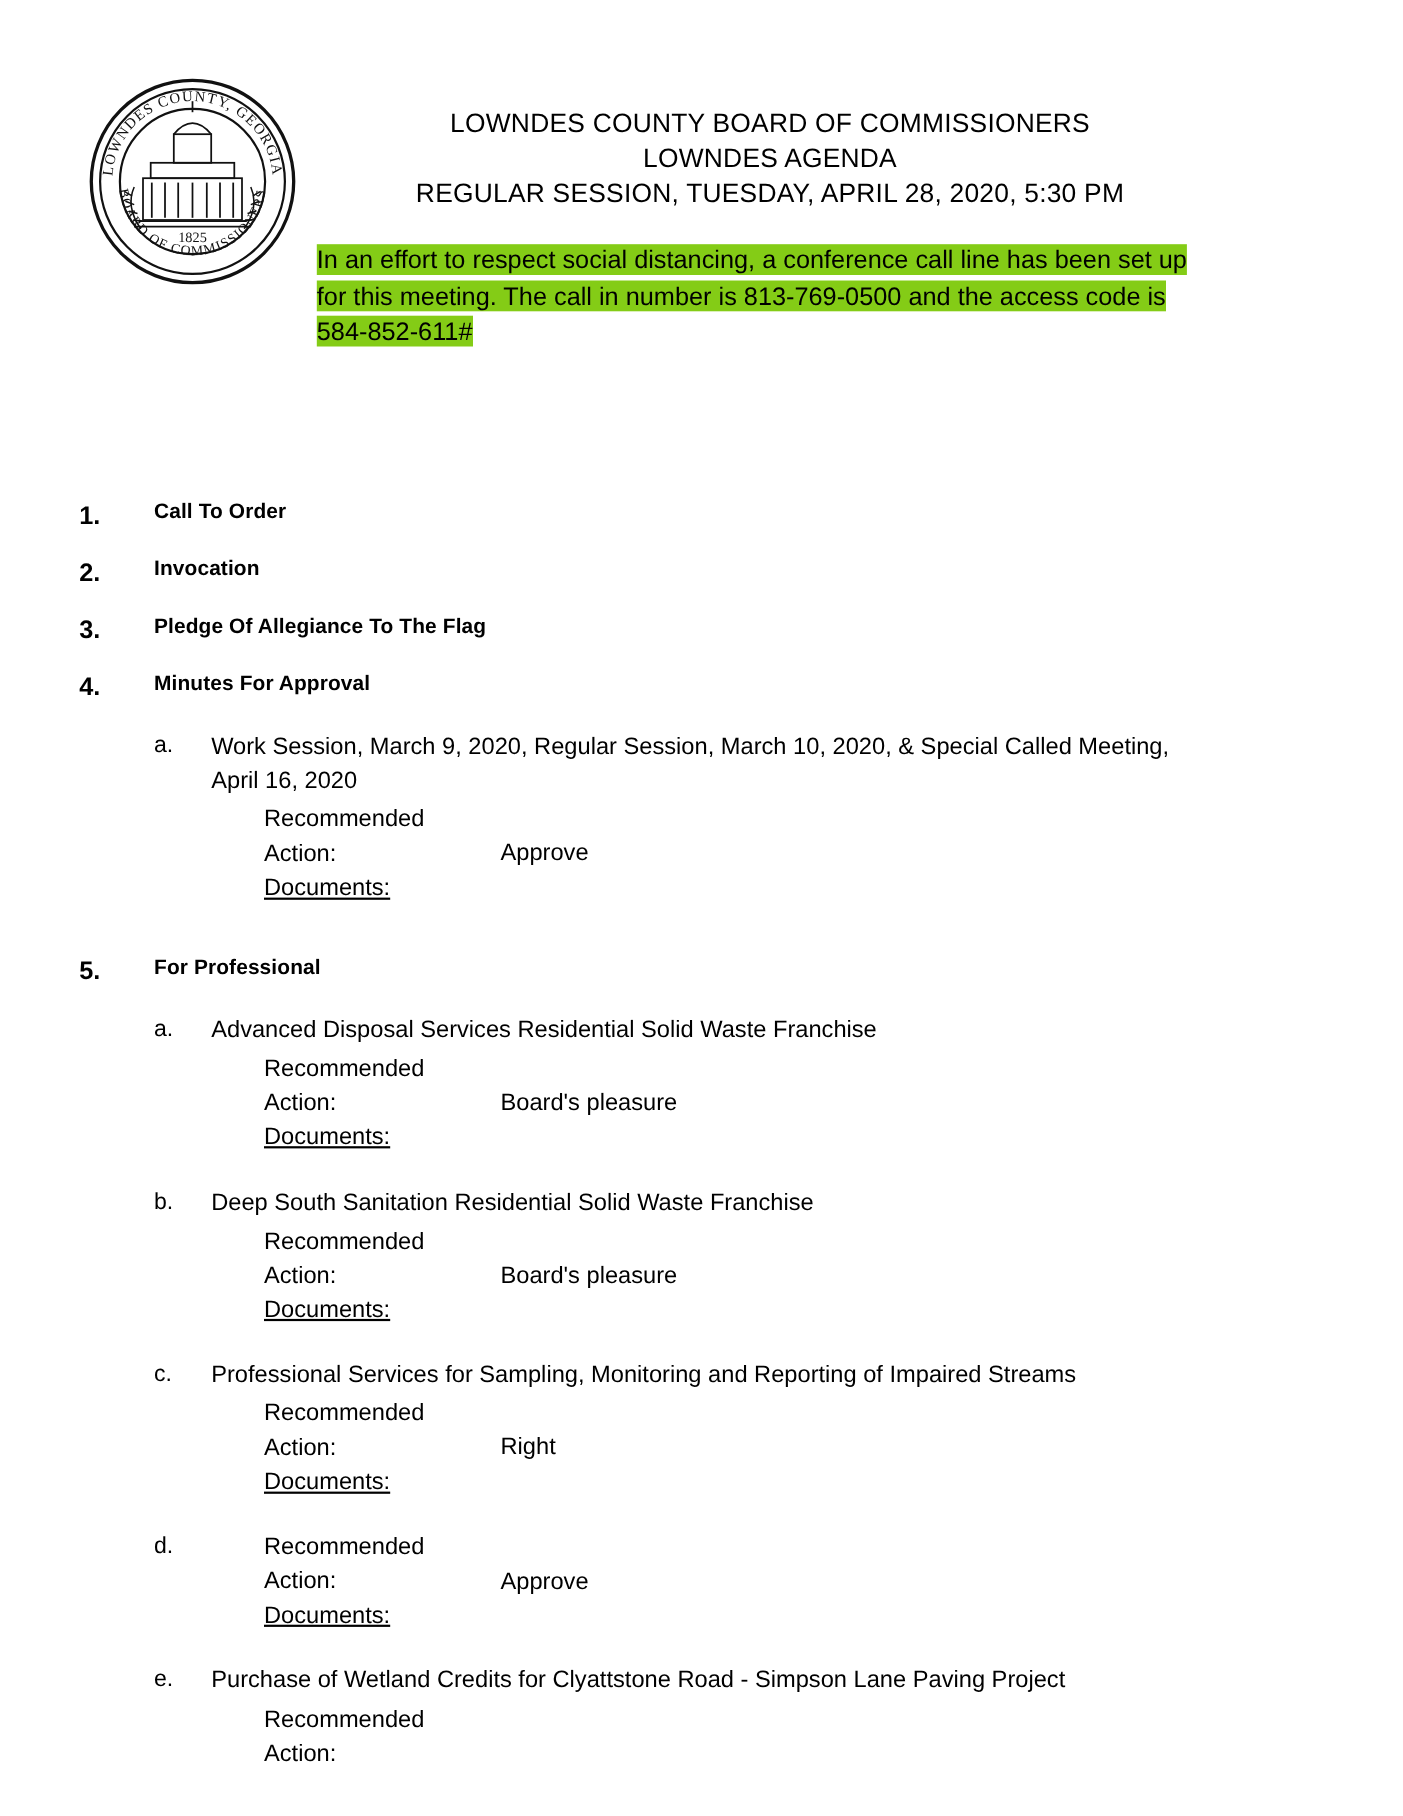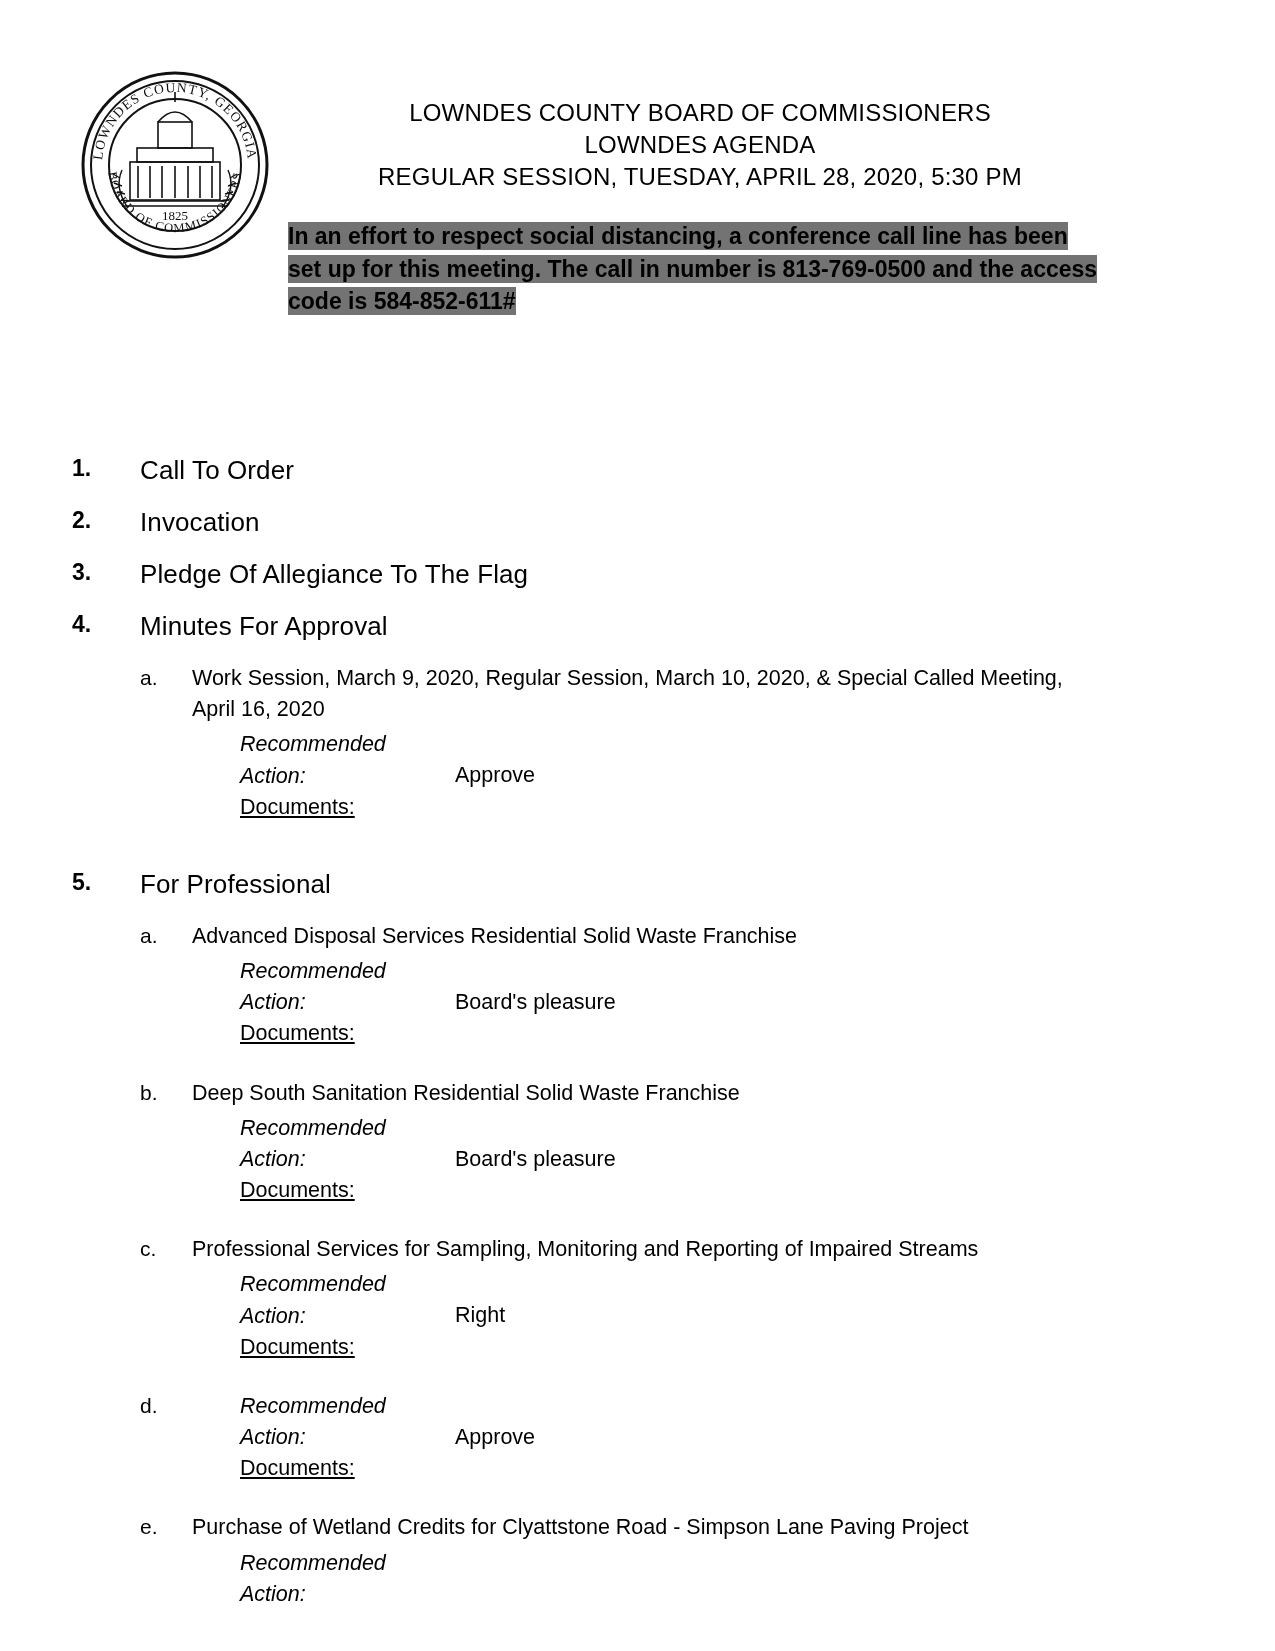--- a/index.html
+++ b/index.html
@@ -53,25 +53,24 @@
 
   .notice {
     position: absolute;
     left: 288px;
     top: 158px;
     width: 812px;
     font-size: 23px;
     line-height: 1.42;
   }
   .notice span.hl {
-    background: #737373;
+    background: #84cc16;
     box-decoration-break: clone;
     -webkit-box-decoration-break: clone;
     padding: 1px 0;
-    font-weight: bold;
   }
 
   
   .agenda {
     position: absolute;
     top: 455px;
     left: 0;
     width: 1275px;
   }
   .top-item {
@@ -83,22 +82,22 @@
     position: absolute;
     left: 72px;
     top: 0;
     font-size: 23px;
     font-weight: bold;
   }
   .top-label {
     position: absolute;
     left: 140px;
     top: 0;
-    font-size: 26px;
-    font-weight: normal;
+    font-size: 19px;
+    font-weight: bold;
     letter-spacing: 0.1px;
   }
 
   .sub-list {
     margin: 0;
     padding: 0;
     list-style: none;
   }
   .sub-item {
     position: relative;
@@ -115,21 +114,21 @@
   }
   .sub-title {
     display: block;
     max-width: 900px;
   }
   .sub-detail {
     display: block;
     margin-top: 4px;
     padding-left: 48px;
   }
-  .sub-detail .lbl { display: inline-block; width: 215px; font-style: italic; }
+  .sub-detail .lbl { display: inline-block; width: 215px; }
   .sub-docs {
     display: block;
     padding-left: 48px;
     text-decoration: underline;
   }
   .gap-after { margin-bottom: 46px; }
 </style>
 </head>
 <body>
 

